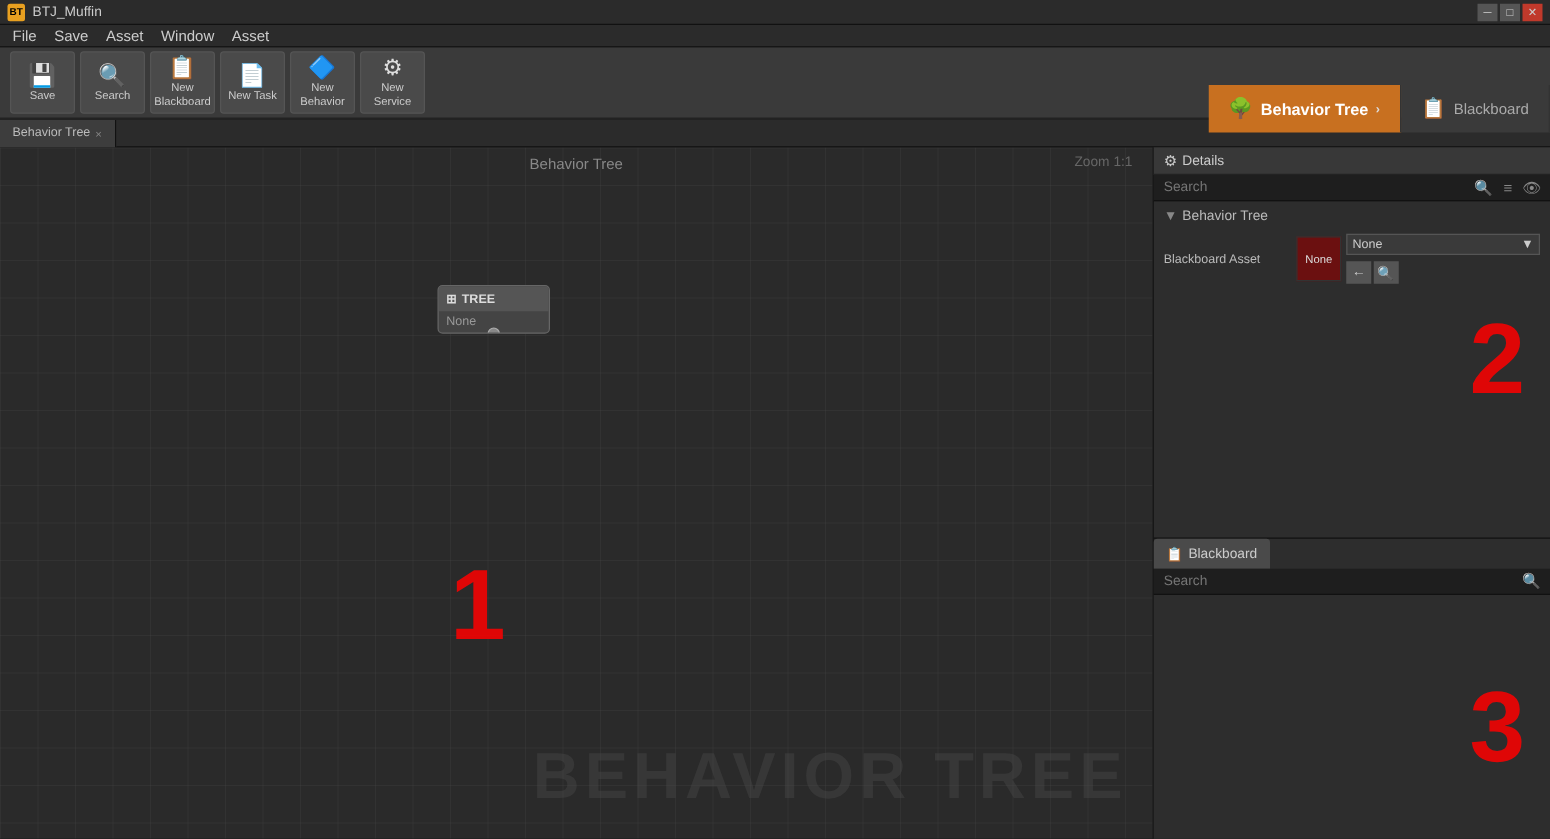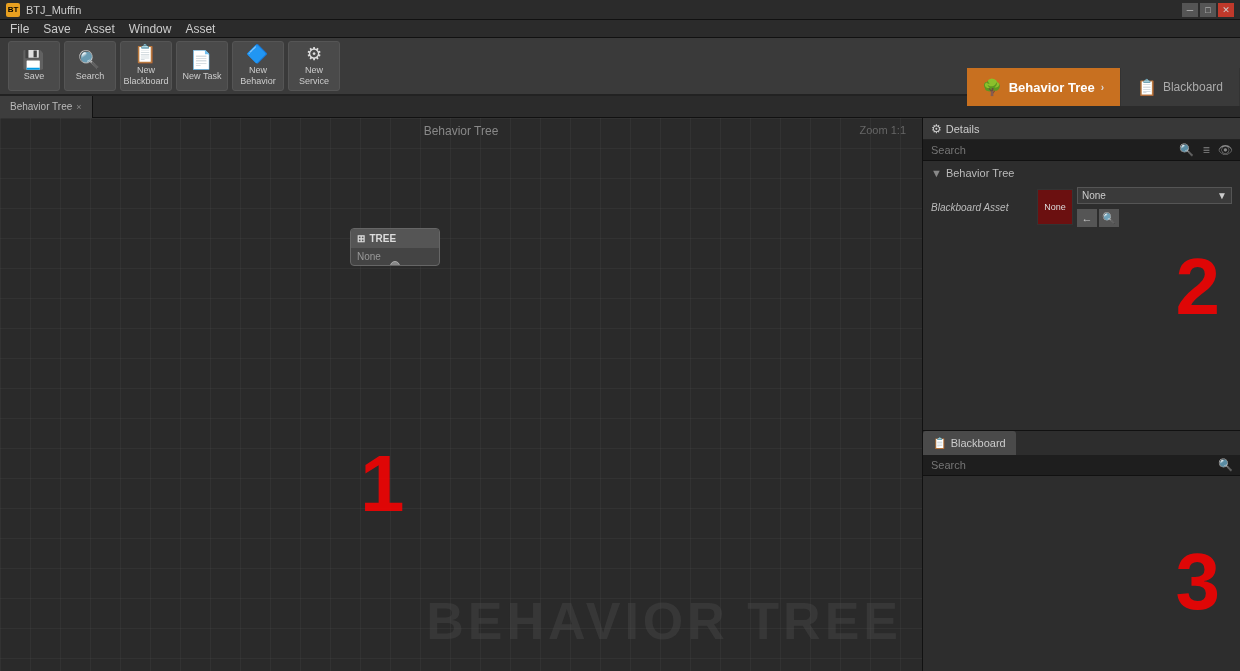--- a/index.html
+++ b/index.html
@@ -292,21 +292,20 @@
       display: flex;
       align-items: center;
       margin-bottom: 4px;
       gap: 6px;
     }
     .property-label {
       font-size: 10px;
       color: #bbb;
       width: 100px;
       flex-shrink: 0;
-      font-style: italic;
     }
     .property-value {
       display: flex;
       align-items: center;
       gap: 4px;
       flex: 1;
     }
     .none-thumbnail {
       width: 36px;
       height: 36px;

